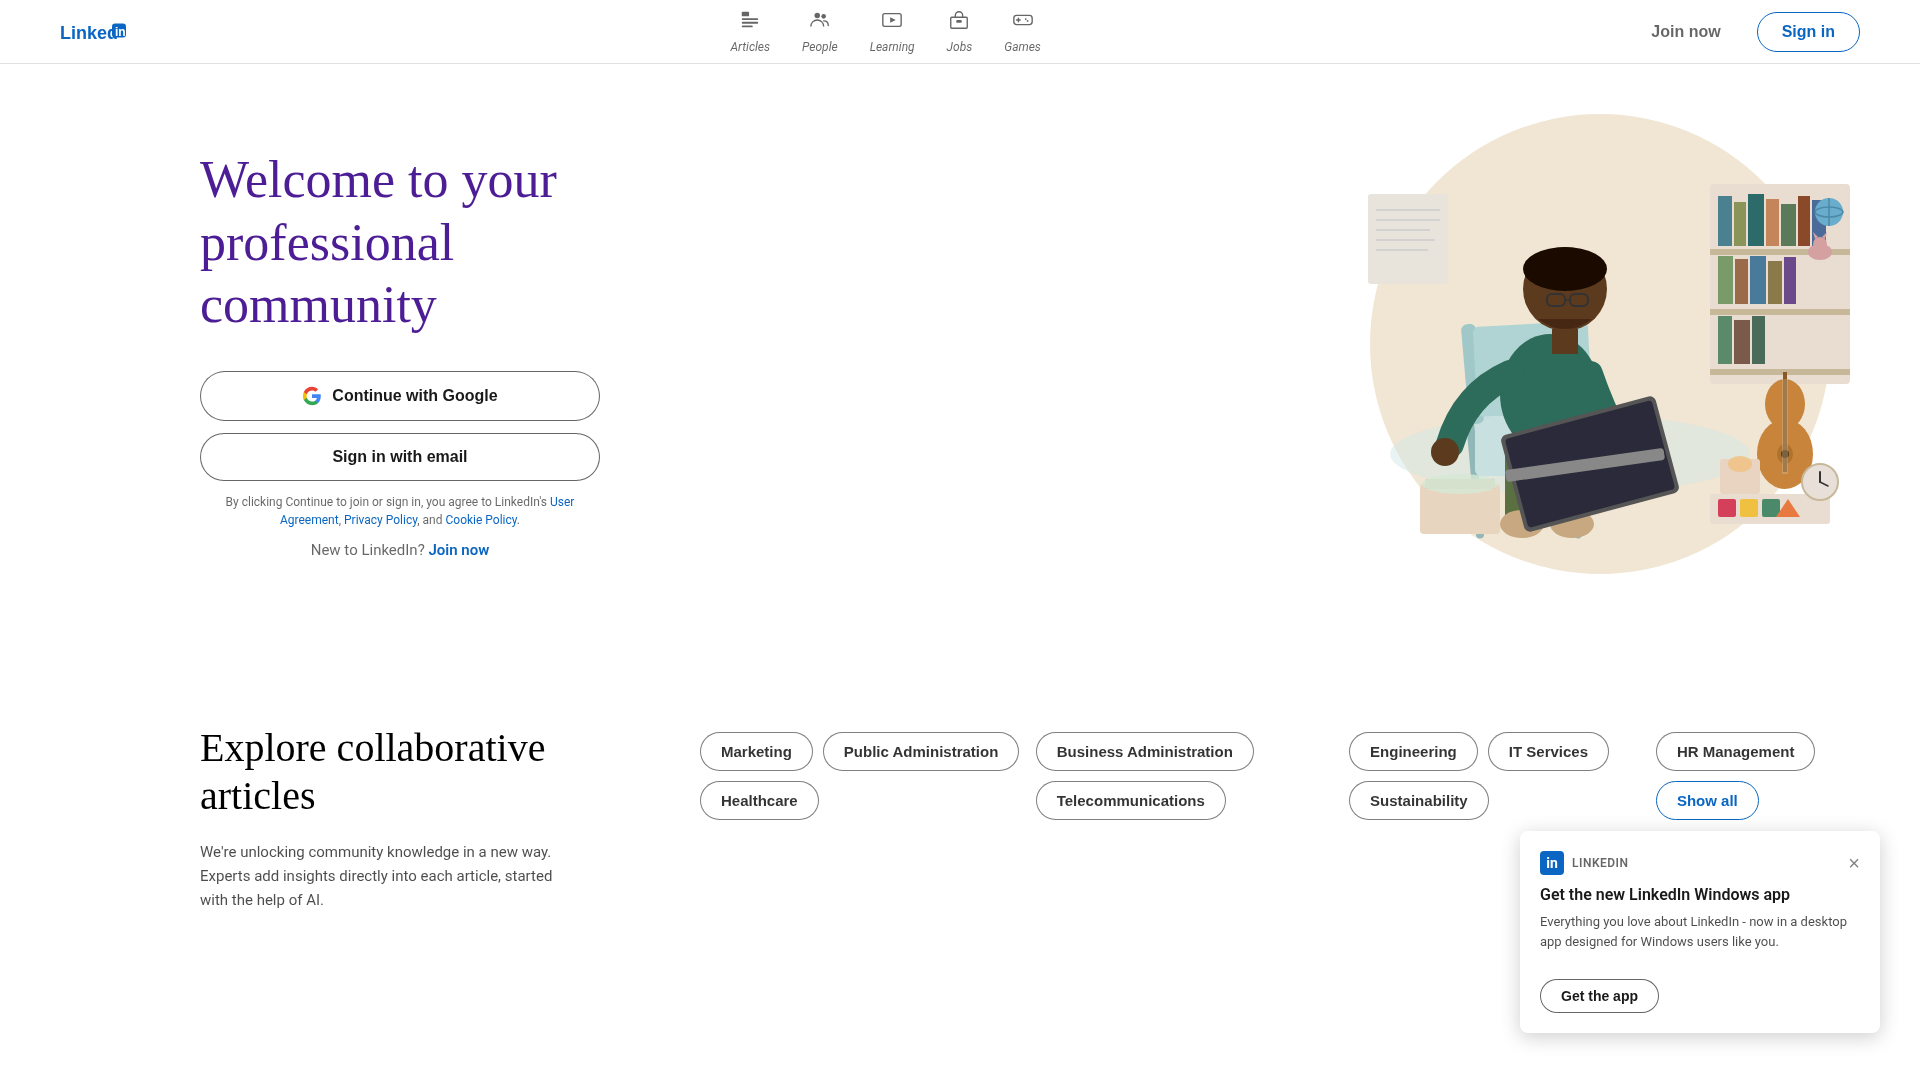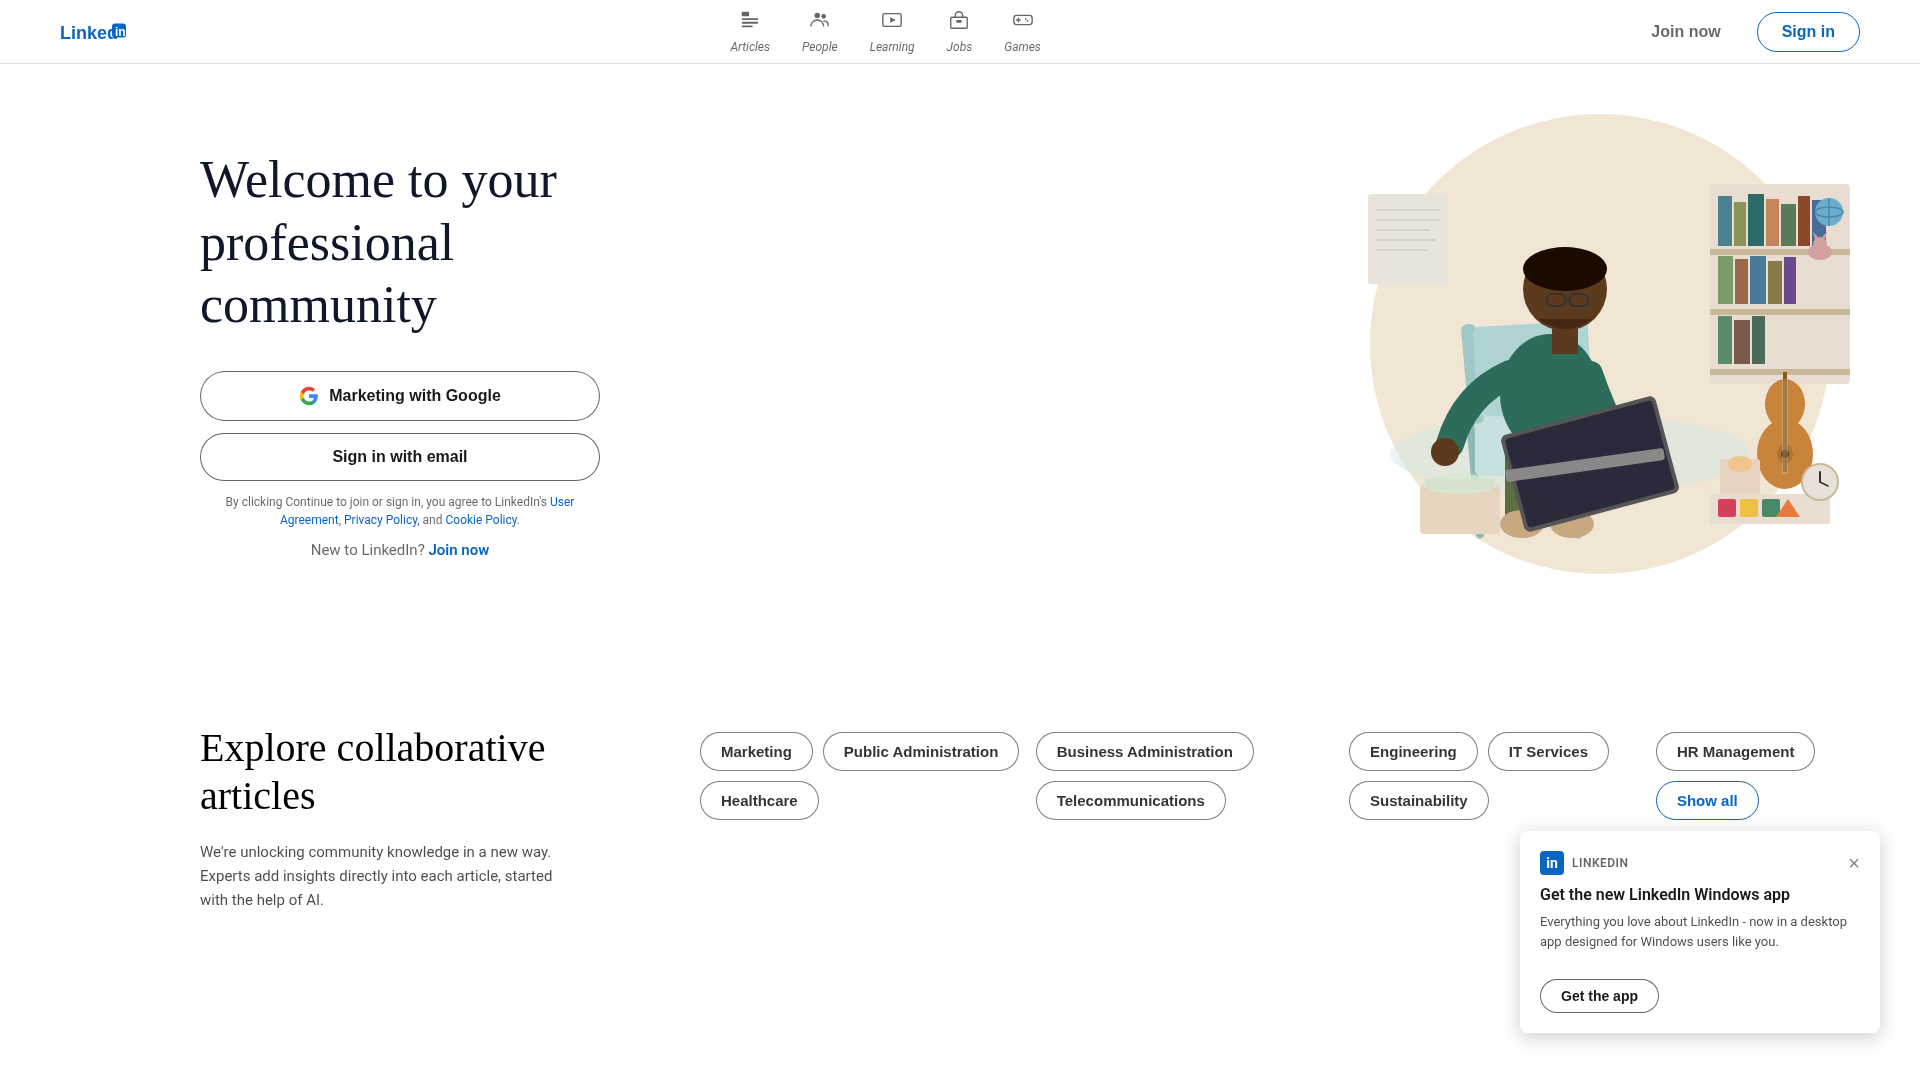--- a/index.html
+++ b/index.html
@@ -82,21 +82,21 @@
       position: relative;
       overflow: hidden;
     }
     .hero-left {
       max-width: 480px;
       flex-shrink: 0;
     }
     .hero-title {
       font-size: 52px;
       font-weight: 200;
-      color: #0f172a;
+      color: #4c1d95;
       line-height: 1.2;
       margin-bottom: 34px;
       font-family: Georgia, serif;
     }
     .hero-cta {
       display: flex;
       flex-direction: column;
       gap: 12px;
       max-width: 400px;
     }
@@ -363,21 +363,21 @@
     <h1 class="hero-title">Welcome to your professional community</h1>
     <div class="hero-cta">
       <button class="btn-google">
 
         <svg class="google-icon" viewBox="0 0 24 24" xmlns="http://www.w3.org/2000/svg">
           <path d="M22.56 12.25c0-.78-.07-1.53-.2-2.25H12v4.26h5.92c-.26 1.37-1.04 2.53-2.21 3.31v2.77h3.57c2.08-1.92 3.28-4.74 3.28-8.09z" fill="#4285F4"></path>
           <path d="M12 23c2.97 0 5.46-.98 7.28-2.66l-3.57-2.77c-.98.66-2.23 1.06-3.71 1.06-2.86 0-5.29-1.93-6.16-4.53H2.18v2.84C3.99 20.53 7.7 23 12 23z" fill="#34A853"></path>
           <path d="M5.84 14.09c-.22-.66-.35-1.36-.35-2.09s.13-1.43.35-2.09V7.07H2.18C1.43 8.55 1 10.22 1 12s.43 3.45 1.18 4.93l3.66-2.84z" fill="#FBBC05"></path>
           <path d="M12 5.38c1.62 0 3.06.56 4.21 1.64l3.15-3.15C17.45 2.09 14.97 1 12 1 7.7 1 3.99 3.47 2.18 7.07l3.66 2.84c.87-2.6 3.3-4.53 6.16-4.53z" fill="#EA4335"></path>
         </svg>
-        <span>Marketing with Google</span>
+        <span>Continue with Google</span>
       </button>
       <button class="btn-email">
         <span>Sign in with email</span>
       </button>
       <p class="agreement-text">
         <span>By clicking Continue to join or sign in, you agree to LinkedIn's </span><a href="#">User Agreement</a><span>, </span><a href="#">Privacy Policy</a><span>, and </span><a href="#">Cookie Policy</a><span>.</span>
       </p>
       <p class="new-to-linkedin">
         <span>New to LinkedIn?</span> <a href="#">Join now</a>
       </p>

